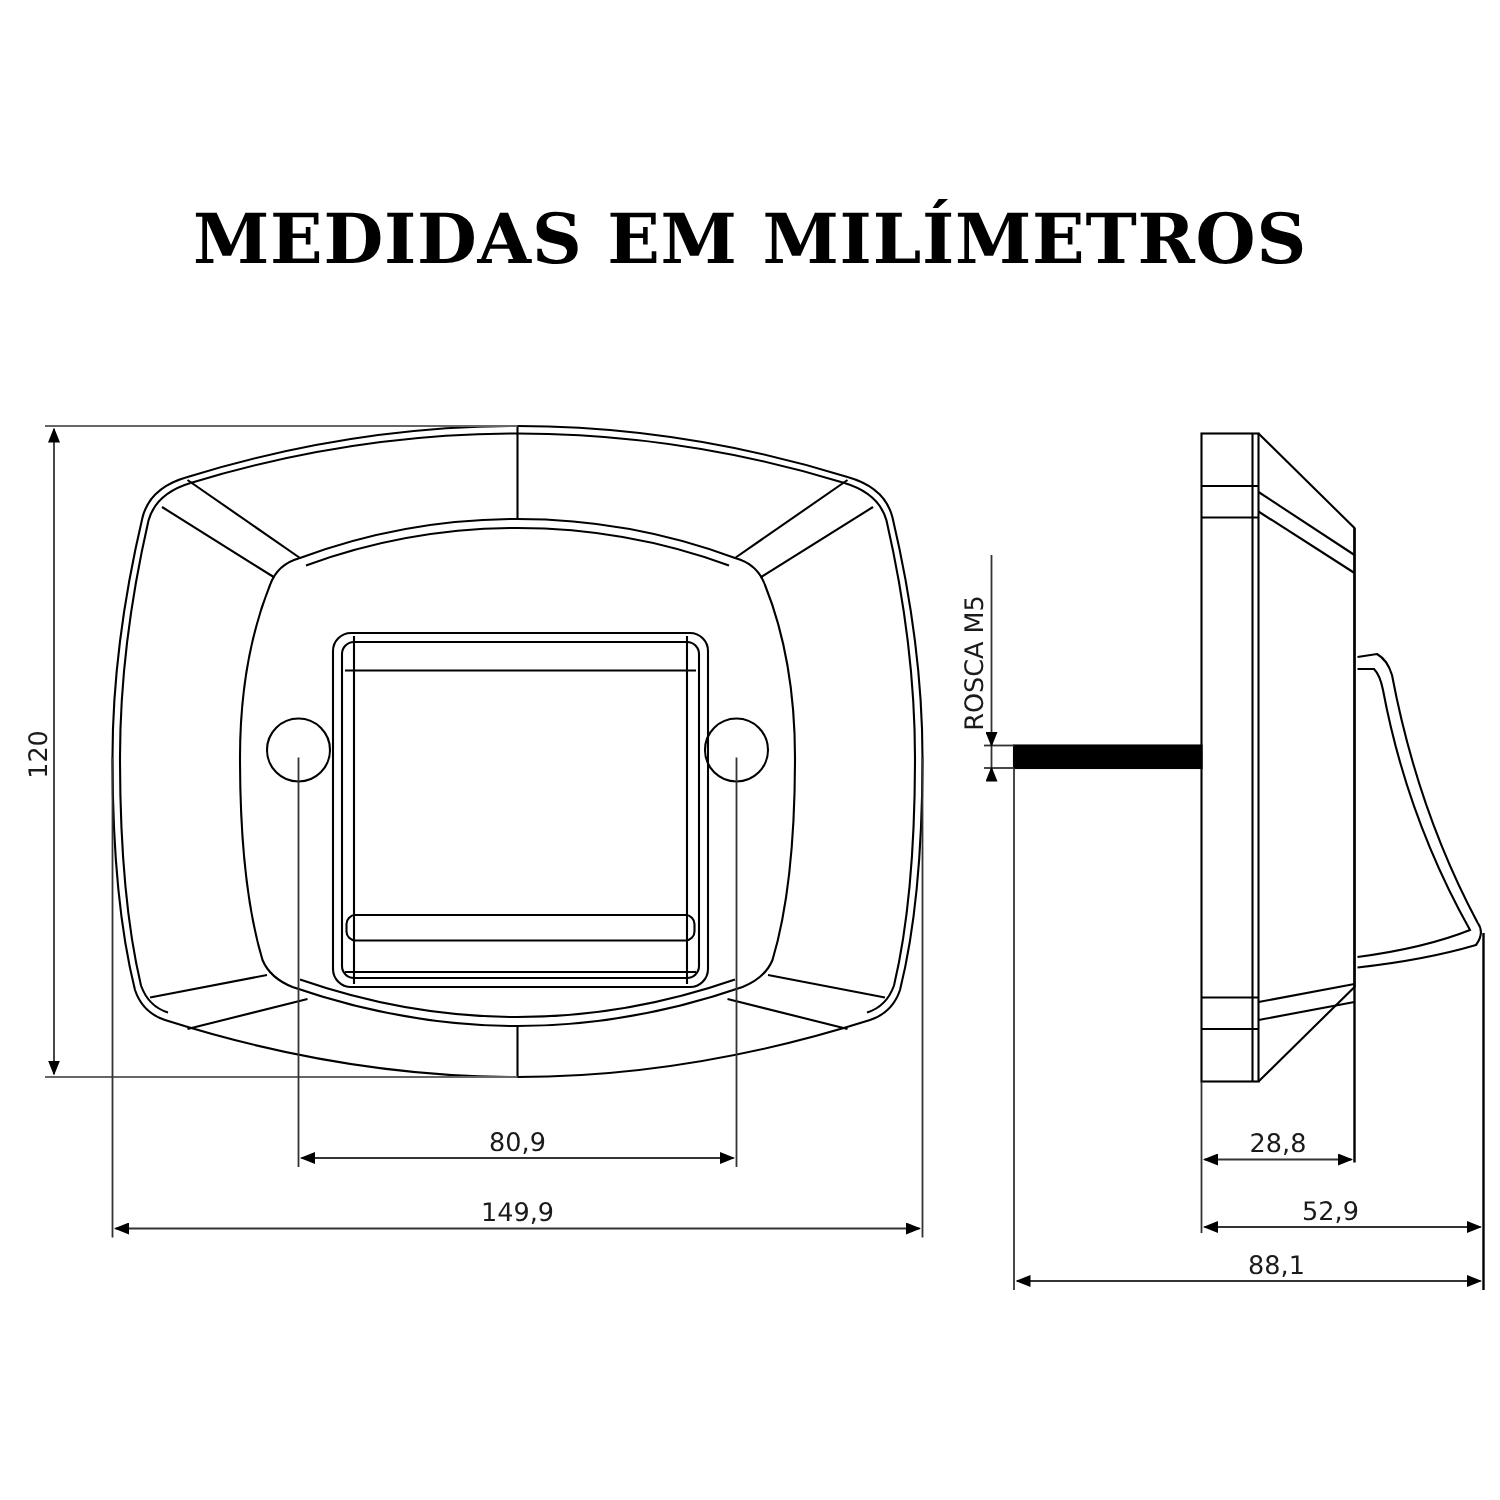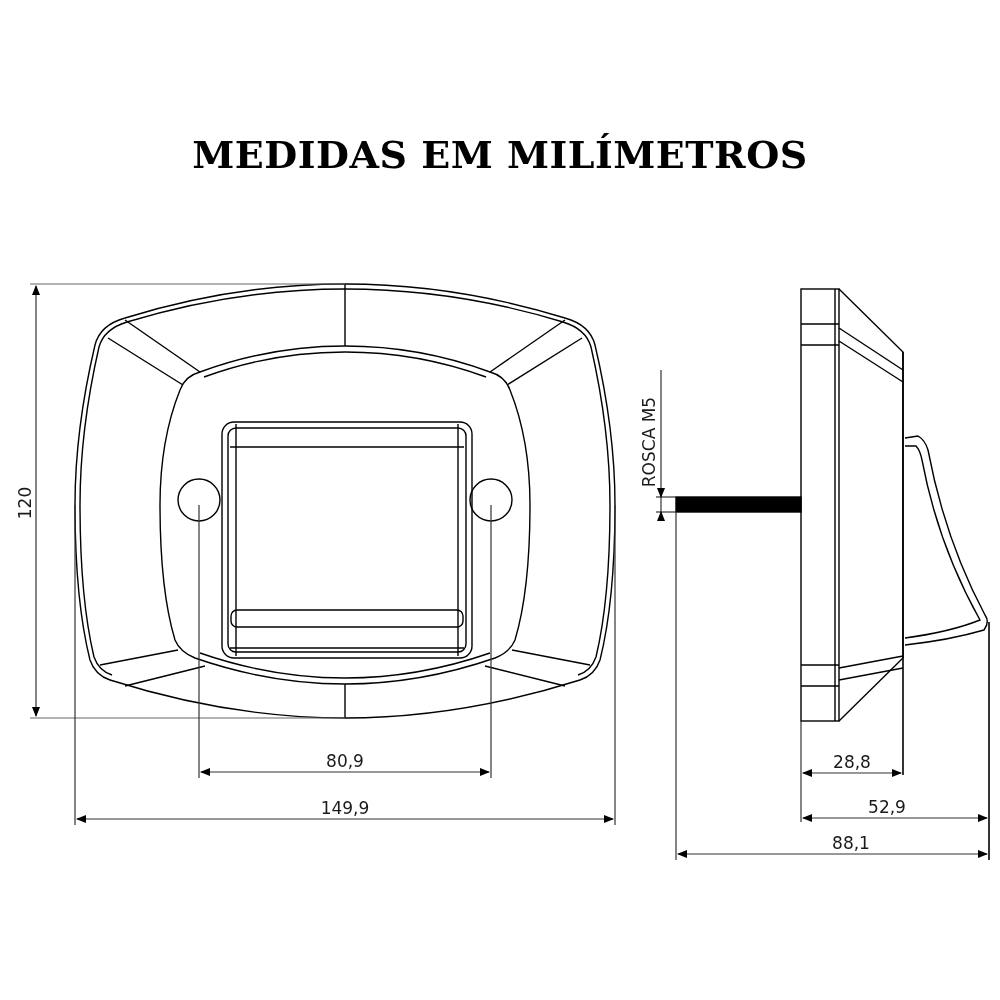--- a/index.html
+++ b/index.html
@@ -1,19 +1,19 @@
 <!DOCTYPE html>
 <html><head>
 <meta charset="utf-8">
 <style>
   html, body { margin:0; padding:0; background:#ffffff; }
   body { width:1000px; height:1000px; position:relative; overflow:hidden; }
   .title {
     position:absolute; left:0; top:132px; width:1000px; text-align:center;
-    font-family:"DejaVu Serif", serif; font-weight:bold; font-size:38px;
+    font-family:"DejaVu Serif", serif; font-weight:bold; font-size:46px;
     color:#000; letter-spacing:0.5px;
   }
   svg { position:absolute; left:0; top:0; }
   .dimtext { font-family:"DejaVu Sans", sans-serif; font-size:17px; fill:#1a1a1a; }
 </style>
 </head>
 <body>
 
 <div class="title">MEDIDAS EM MILÍMETROS</div>
 

